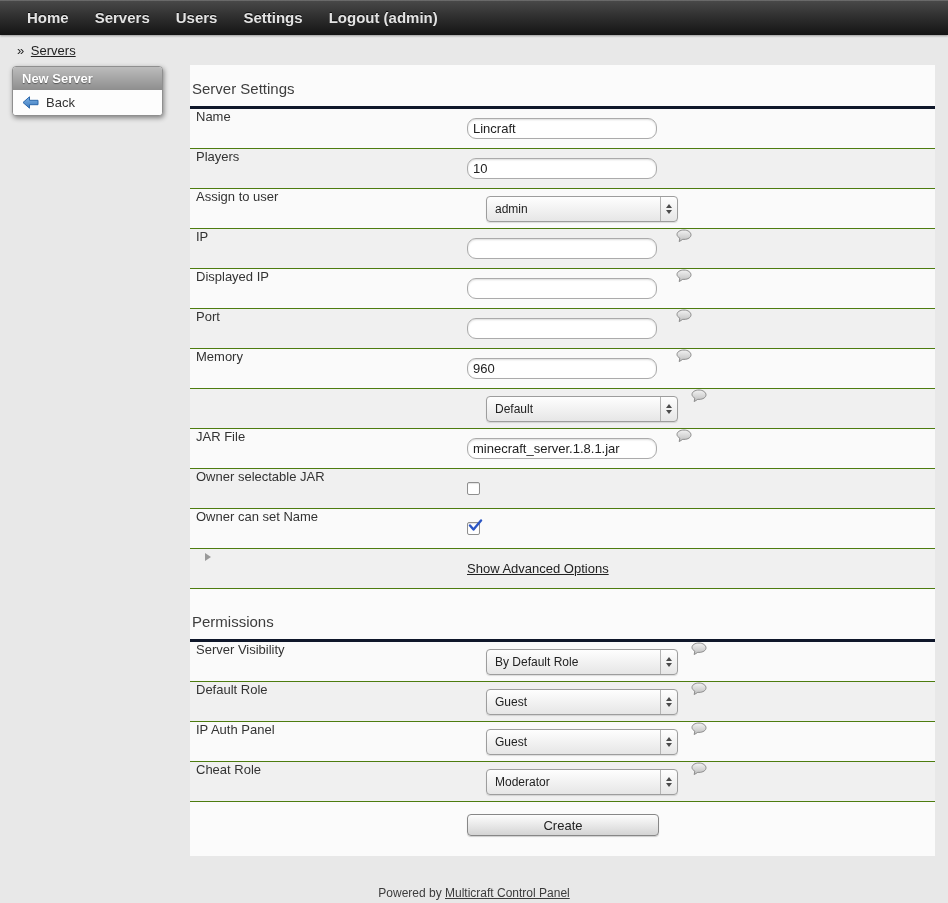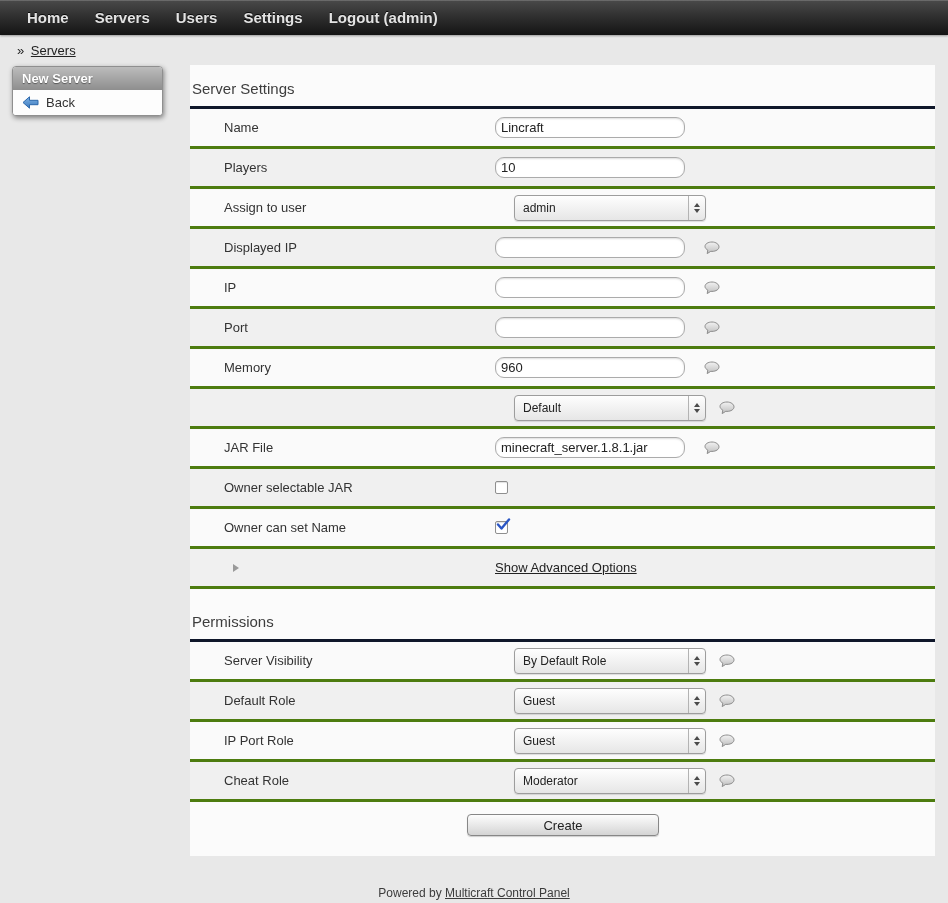--- a/index.html
+++ b/index.html
@@ -52,23 +52,22 @@
     margin-left:190px; margin-right:13px;
     background:#fbfbfb; padding-bottom:8px;
   }
   .section-title {
     margin:0; font-size:15px; font-weight:normal; color:#3d3d3d;
     padding:15px 0 9px 2px; border-bottom:3px solid #0f172a;
   }
   .section-title.second { padding-top:24px; }
 
   .form-row {
-    display:flex; align-items:center; min-height:40px;
-    border-bottom:3px solid #4d7c0f;
-    padding-left:28px;
+    display:flex; min-height:40px;
+    border-bottom:1px solid #4d7c0f;
   }
   .rows .form-row:nth-of-type(odd)  { background:#fafafa; }
   .rows .form-row:nth-of-type(even) { background:#f0f0f0; }
   .flabel { flex:0 0 277px; padding-left:6px; color:#333; }
   .fcontrol { flex:0 0 196px; display:flex; align-items:center; }
   .help { margin-left:13px; display:inline-flex; cursor:pointer; }
 
   .text-input {
     width:190px; height:21px; padding:2px 5px;
     border:1px solid #ababab; border-radius:9px;
@@ -189,33 +188,33 @@
           <span>admin</span>
           <span class="select-arrows">
               <i class="tri-up"></i>
               <i class="tri-down"></i>
             </span>
         </div>
       </div>
     </div>
 
     <div class="form-row">
+      <div class="flabel">IP</div>
+      <div class="fcontrol">
+        <input class="text-input" type="text" value="" style="">
+      </div>
+      <span class="help">
+        <svg width="16" height="14" viewBox="0 0 16 14">
+            <path d="M8 1 C4.1 1 1 2.9 1 5.4 c0 1.5 1.1 2.8 2.8 3.7 L3.2 12.6 l3.6-2.3 c.4.05.8.08 1.2.08 3.9 0 7-1.9 7-4.5 S11.9 1 8 1 Z" fill="url(#bubbleGrad)" stroke="#8d8d8d"></path>
+          </svg>
+      </span>
+    </div>
+
+    <div class="form-row">
       <div class="flabel">Displayed IP</div>
-      <div class="fcontrol">
-        <input class="text-input" type="text" value="" style="">
-      </div>
-      <span class="help">
-        <svg width="16" height="14" viewBox="0 0 16 14">
-            <path d="M8 1 C4.1 1 1 2.9 1 5.4 c0 1.5 1.1 2.8 2.8 3.7 L3.2 12.6 l3.6-2.3 c.4.05.8.08 1.2.08 3.9 0 7-1.9 7-4.5 S11.9 1 8 1 Z" fill="url(#bubbleGrad)" stroke="#8d8d8d"></path>
-          </svg>
-      </span>
-    </div>
-
-    <div class="form-row">
-      <div class="flabel">IP</div>
       <div class="fcontrol">
         <input class="text-input" type="text" value="" style="">
       </div>
       <span class="help">
         <svg width="16" height="14" viewBox="0 0 16 14">
             <path d="M8 1 C4.1 1 1 2.9 1 5.4 c0 1.5 1.1 2.8 2.8 3.7 L3.2 12.6 l3.6-2.3 c.4.05.8.08 1.2.08 3.9 0 7-1.9 7-4.5 S11.9 1 8 1 Z" fill="url(#bubbleGrad)" stroke="#8d8d8d"></path>
           </svg>
       </span>
     </div>
 
@@ -336,21 +335,21 @@
         </div>
       </div>
       <span class="help">
         <svg width="16" height="14" viewBox="0 0 16 14">
             <path d="M8 1 C4.1 1 1 2.9 1 5.4 c0 1.5 1.1 2.8 2.8 3.7 L3.2 12.6 l3.6-2.3 c.4.05.8.08 1.2.08 3.9 0 7-1.9 7-4.5 S11.9 1 8 1 Z" fill="url(#bubbleGrad)" stroke="#8d8d8d"></path>
           </svg>
       </span>
     </div>
 
     <div class="form-row">
-      <div class="flabel">IP Port Role</div>
+      <div class="flabel">IP Auth Panel</div>
       <div class="fcontrol">
         <div class="select">
           <span>Guest</span>
           <span class="select-arrows">
               <i class="tri-up"></i>
               <i class="tri-down"></i>
             </span>
         </div>
       </div>
       <span class="help">

